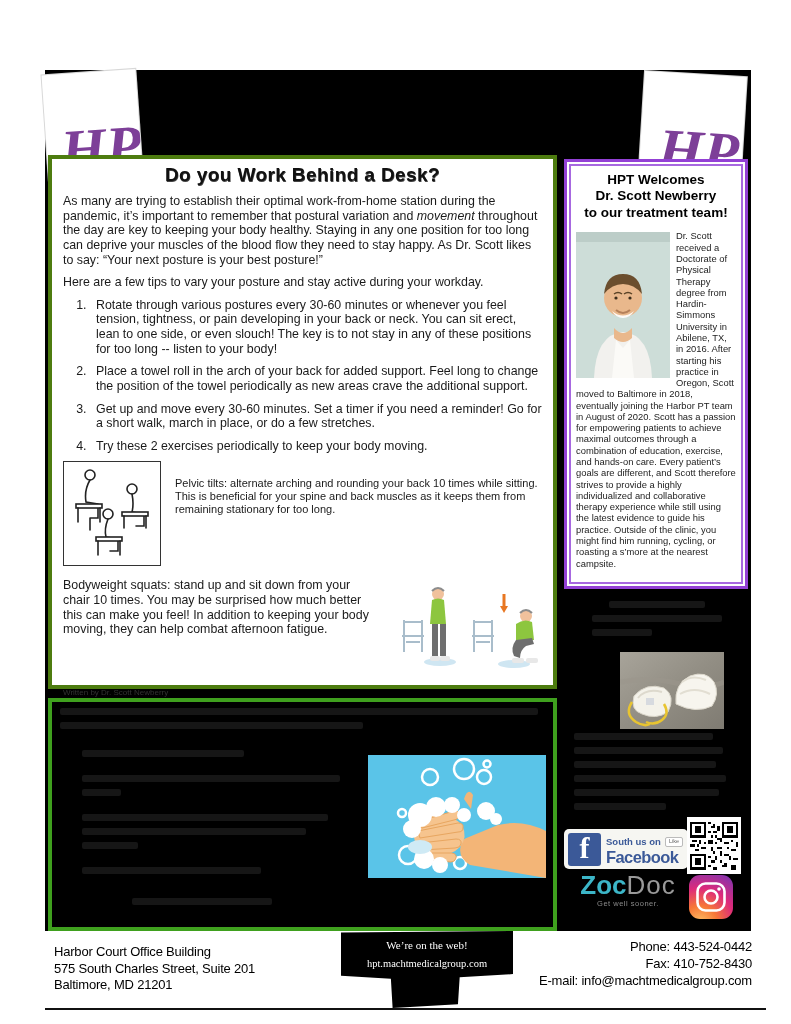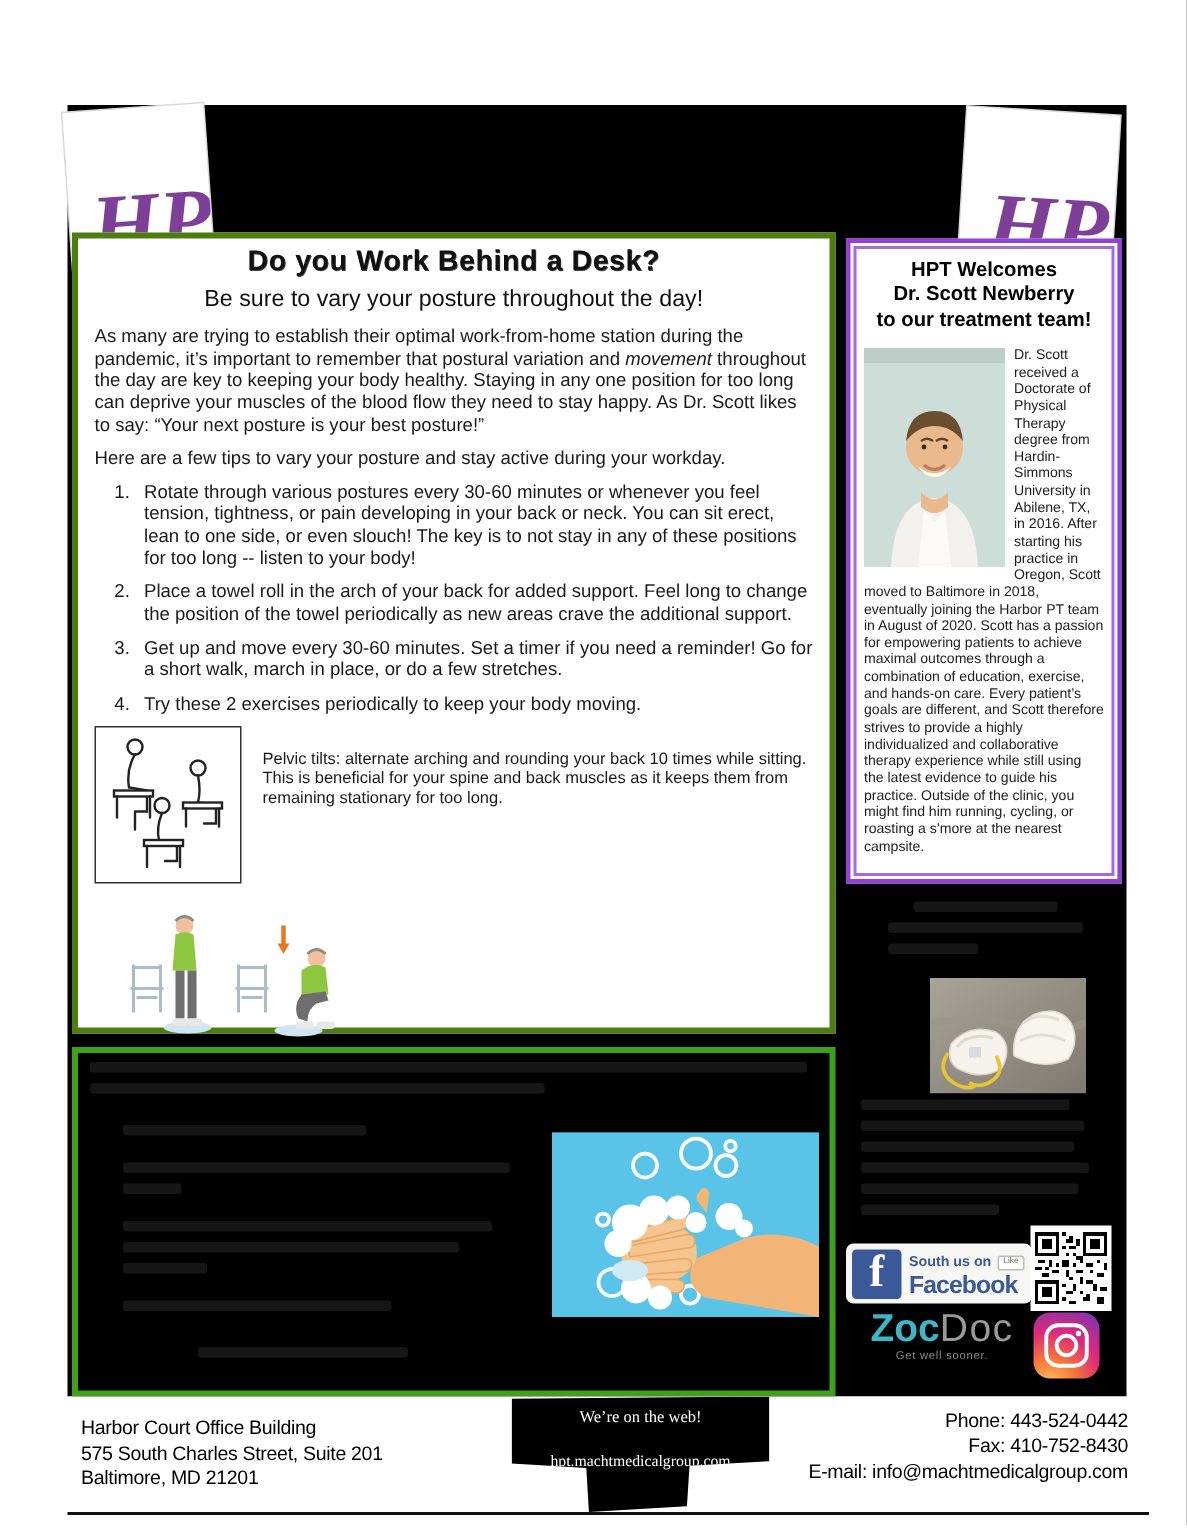--- a/index.html
+++ b/index.html
@@ -73,21 +73,21 @@
          display:flex;align-items:center;justify-content:center;}
 
   
   .footer{position:absolute;left:45px;top:931px;width:721px;height:77px;background:#fff;
           border-bottom:2px solid #111;}
   .addr{position:absolute;left:9px;top:13px;font-size:13px;line-height:1.28;letter-spacing:-.2px;color:#000;}
   .ribbon{position:absolute;left:296px;top:0;width:172px;height:77px;background:#000;color:#fff;
           text-align:center;font-family:"Liberation Serif",serif;
           clip-path:polygon(0 2%,100% 0,100% 56%,69% 60%,68% 95%,30% 100%,29% 62%,0 58%);}
   .ribbon .r1{font-size:11px;margin-top:8px;}
-  .ribbon .r2{font-size:10.5px;margin-top:18px;}
+  .ribbon .r2{font-size:10.5px;margin-top:7px;}
   .contact{position:absolute;right:14px;top:8px;text-align:right;font-size:13px;line-height:1.3;
            letter-spacing:-.2px;color:#000;}
 </style>
 </head>
 <body>
 
 <div class="page">
 
   <div class="black-canvas"></div>
 
@@ -101,21 +101,20 @@
   <div class="logo logo-right">
     <svg width="102" height="160" viewBox="0 0 94 160">
       <path d="M10,122 C34,146 62,140 88,112" stroke="#7d3f98" stroke-width="6" fill="none" stroke-linecap="round"></path>
       <path d="M24,100 C40,128 58,126 82,96" stroke="#7d3f98" stroke-width="4" fill="none" stroke-linecap="round"></path>
       <text x="14" y="96" font-family="Liberation Serif,serif" font-style="italic" font-weight="bold" font-size="58" fill="#7d3f98">HPT</text>
     </svg>
   </div>
 
   <div class="article">
     <div class="article-title">Do you Work Behind a Desk?</div>
-    <div class="article-sub">Be sure to vary your posture throughout the day!</div>
     <p><span>As many are trying to establish their optimal work-from-home station during the pandemic, it’s important to remember that postural variation and </span><em>movement</em><span> throughout the day are key to keeping your body healthy. Staying in any one position for too long can deprive your muscles of the blood flow they need to stay happy. As Dr. Scott likes to say: “Your next posture is your best posture!”</span></p>
     <p>Here are a few tips to vary your posture and stay active during your workday.</p>
     <ol class="tips">
       <li><span>Rotate through various postures every 30-60 minutes or whenever you feel tension, tightness, or pain developing in your back or neck. You can sit erect, lean to one side, or even slouch! The key is to not stay in any of these positions for too long -- listen to your body!</span></li>
       <li><span>Place a towel roll in the arch of your back for added support. Feel long to change the position of the towel periodically as new areas crave the additional support.</span></li>
       <li><span>Get up and move every 30-60 minutes. Set a timer if you need a reminder! Go for a short walk, march in place, or do a few stretches.</span></li>
       <li><span>Try these 2 exercises periodically to keep your body moving.</span></li>
     </ol>
     <div class="pelvic-row">
       <div class="fig-box">
@@ -132,20 +131,21 @@
             <circle cx="44" cy="52" r="5"></circle>
               <path d="M44,57 q-4,10 -2,18 l12,2 M54,77 l0,12 l-8,0"></path>
             <rect x="32" y="75" width="26" height="4" fill="#fff"></rect>
               <path d="M34,79 l0,14 M56,79 l0,14"></path>
           </g>
         </svg>
       </div>
       <div class="pelvic-text">Pelvic tilts: alternate arching and rounding your back 10 times while sitting. This is beneficial for your spine and back muscles as it keeps them from remaining stationary for too long.</div>
     </div>
     <div class="squat-row">
+      <div class="squat-text">Bodyweight squats: stand up and sit down from your chair 10 times. You may be surprised how much better this can make you feel! In addition to keeping your body moving, they can help combat afternoon fatigue.</div>
       <div class="squat-art">
         <svg width="150" height="88" viewBox="0 0 150 88">
           <g stroke="#a9bdcb" stroke-width="2" fill="none">
             <path d="M12,38 l0,32 M30,38 l0,32 M12,40 l18,0 M10,54 l22,0 M14,60 l14,0"></path>
             <path d="M82,38 l0,32 M100,38 l0,32 M82,40 l18,0 M80,54 l22,0 M84,60 l14,0"></path>
           </g>
           <ellipse cx="48" cy="80" rx="16" ry="4" fill="#cfe6f2"></ellipse>
           <ellipse cx="122" cy="82" rx="16" ry="4" fill="#cfe6f2"></ellipse>
           <g>
             <circle cx="46" cy="12" r="6" fill="#f0c19c"></circle>

